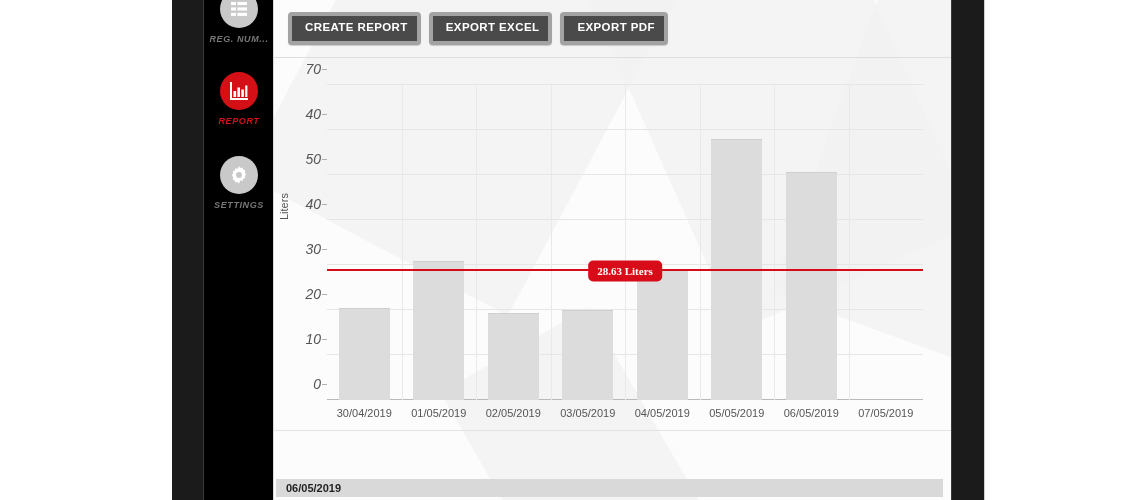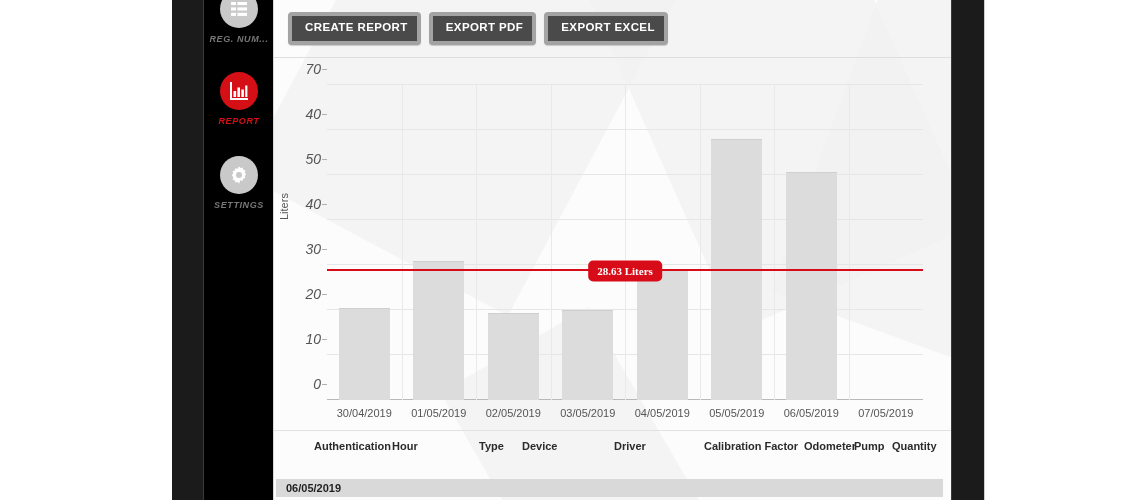--- a/index.html
+++ b/index.html
@@ -266,22 +266,22 @@
             <circle cx="12" cy="12" r="3.3" fill="#c9c9c9"></circle>
           </svg>
         </div>
         <div class="nav-label">SETTINGS</div>
       </div>
 
     </div>
 
     <div id="toolbar">
       <button class="tb-btn">CREATE REPORT</button>
+      <button class="tb-btn">EXPORT EXCEL</button>
       <button class="tb-btn">EXPORT PDF</button>
-      <button class="tb-btn">EXPORT EXCEL</button>
     </div>
 
     <div id="chart-panel">
       <div id="chart">
         <div class="y-title">Liters</div>
         <div class="plot" id="plot">
             <div class="gridline axis0" style="bottom: 0%;">
               <div class="ytick" style="bottom: 0px;">0</div>
             </div>
             <div class="gridline" style="bottom: 14.2857%;">
@@ -327,30 +327,19 @@
             <div class="xtick" style="left: 81.25%;">06/05/2019</div>
             <div class="vline" style="left: 87.5%;"></div>
             <div class="xtick" style="left: 93.75%;">07/05/2019</div>
             <div class="avg-line" style="bottom: 40.9%; border-top-color: rgb(216, 12, 24);"></div>
             <div class="avg-badge" style="background: rgb(216, 12, 24); bottom: 40.9%; left: 50%; transform: translate(-50%, 50%); font-family: Liberation Serif, serif;">28.63 Liters</div>
           </div>
       </div>
     </div>
 
     <div id="table-panel">
-      <div class="thead" id="thead">
-          <div class="th" style="left: 40px; width: 76px;">Authentication</div>
-          <div class="th" style="left: 118px; width: 80px;">Hour</div>
-          <div class="th" style="left: 205px; width: 42px;">Type</div>
-          <div class="th" style="left: 248px; width: 90px;">Device</div>
-          <div class="th" style="left: 340px; width: 88px;">Driver</div>
-          <div class="th" style="left: 430px; width: 98px;">Calibration Factor</div>
-          <div class="th" style="left: 530px; width: 70px;">Odometer</div>
-          <div class="th" style="left: 580px; width: 44px;">Pump</div>
-          <div class="th" style="left: 618px; width: 50px;">Quantity</div>
-        </div>
       <div class="group-row">
         <span>06/05/2019</span>
       </div>
     </div>
 
   </div>
 </div>
 
 </body></html>

